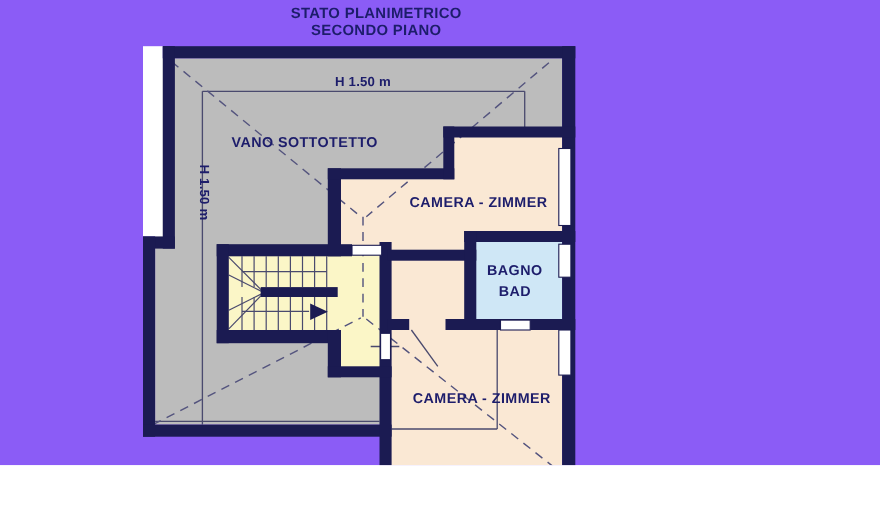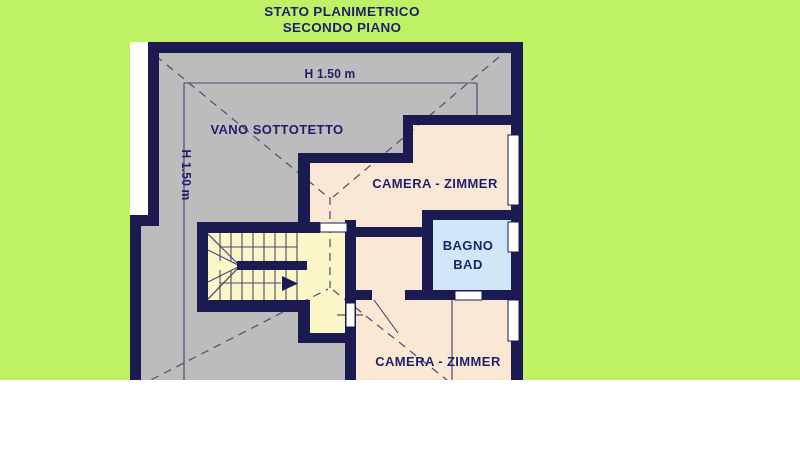--- a/index.html
+++ b/index.html
@@ -1,16 +1,16 @@
 <!DOCTYPE html>
 <html><head>
 <meta charset="utf-8">
 <style>
   html,body{margin:0;padding:0;background:#ffffff;}
-  .page{position:relative;width:800px;height:380px;background:#bef264;overflow:hidden;
+  .page{position:relative;width:800px;height:423px;background:#8b5cf6;overflow:hidden;
         font-family:"Liberation Sans", sans-serif;text-decoration:underline;}
   svg text{font-family:"Liberation Sans", sans-serif;font-weight:bold;}
   .t-title{font-size:13.5px;letter-spacing:0.3px;}
   .t-label{font-size:13px;letter-spacing:0.4px;}
   .t-small{font-size:12px;letter-spacing:0.2px;}
 </style>
 </head>
 <body>
 
 <div class="page">

